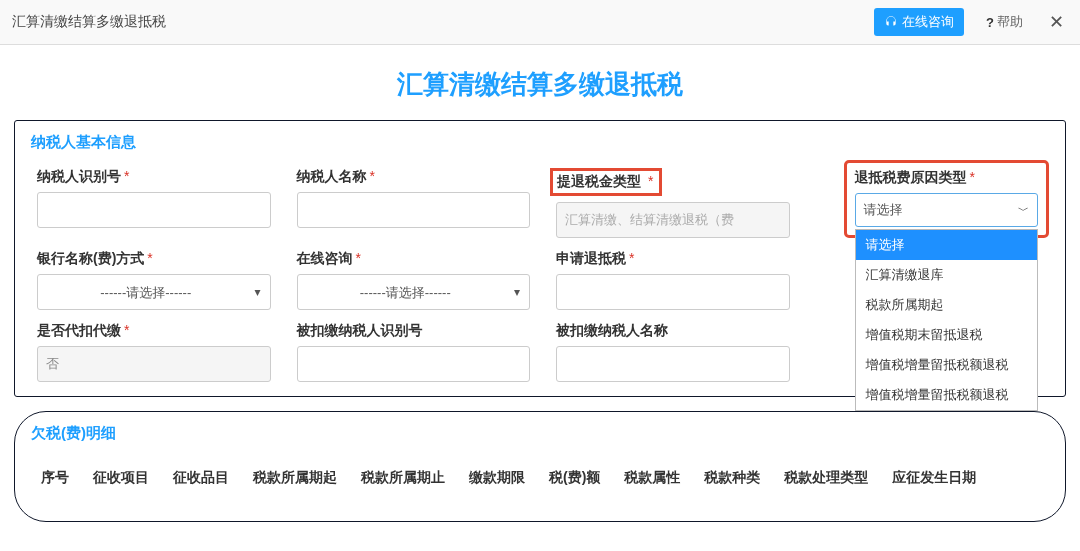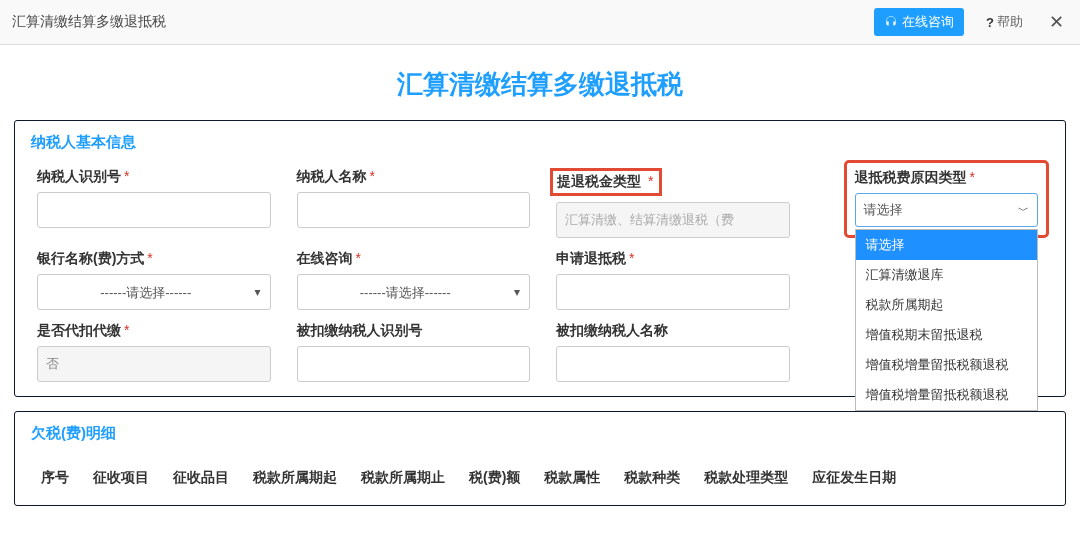--- a/index.html
+++ b/index.html
@@ -98,21 +98,21 @@
     .dropdown-open .opt { padding: 6px 10px; font-size: 13px; color: #333; cursor: pointer; }
     .dropdown-open .opt.selected { background: #1e90ff; color: #fff; }
     .table-headers {
       display: flex;
       padding: 10px 14px 12px;
       gap: 0;
       font-weight: bold;
       font-size: 14px;
     }
     .table-headers .th { padding: 6px 12px; white-space: nowrap; }
-    .panel.details { padding-bottom: 0; }
+    .panel.details { padding-bottom: 16px; border-radius: 32px; }
     
     .label-box-red {
       display: inline-block;
       border: 3px solid #e34a33;
       border-radius: 0;
       padding: 2px 6px 2px 4px;
       margin-left: -6px;
     }
     
     .col-red-wrap {
@@ -228,19 +228,20 @@
 </div>
 
 <div class="panel details">
   <div class="panel-title">欠税(费)明细</div>
   <div class="table-headers">
     <div class="th">序号</div>
     <div class="th">征收项目</div>
     <div class="th">征收品目</div>
     <div class="th">税款所属期起</div>
     <div class="th">税款所属期止</div>
+    <div class="th">缴款期限</div>
     <div class="th">税(费)额</div>
     <div class="th">税款属性</div>
     <div class="th">税款种类</div>
     <div class="th">税款处理类型</div>
     <div class="th">应征发生日期</div>
   </div>
 </div>
 
 </body></html>

